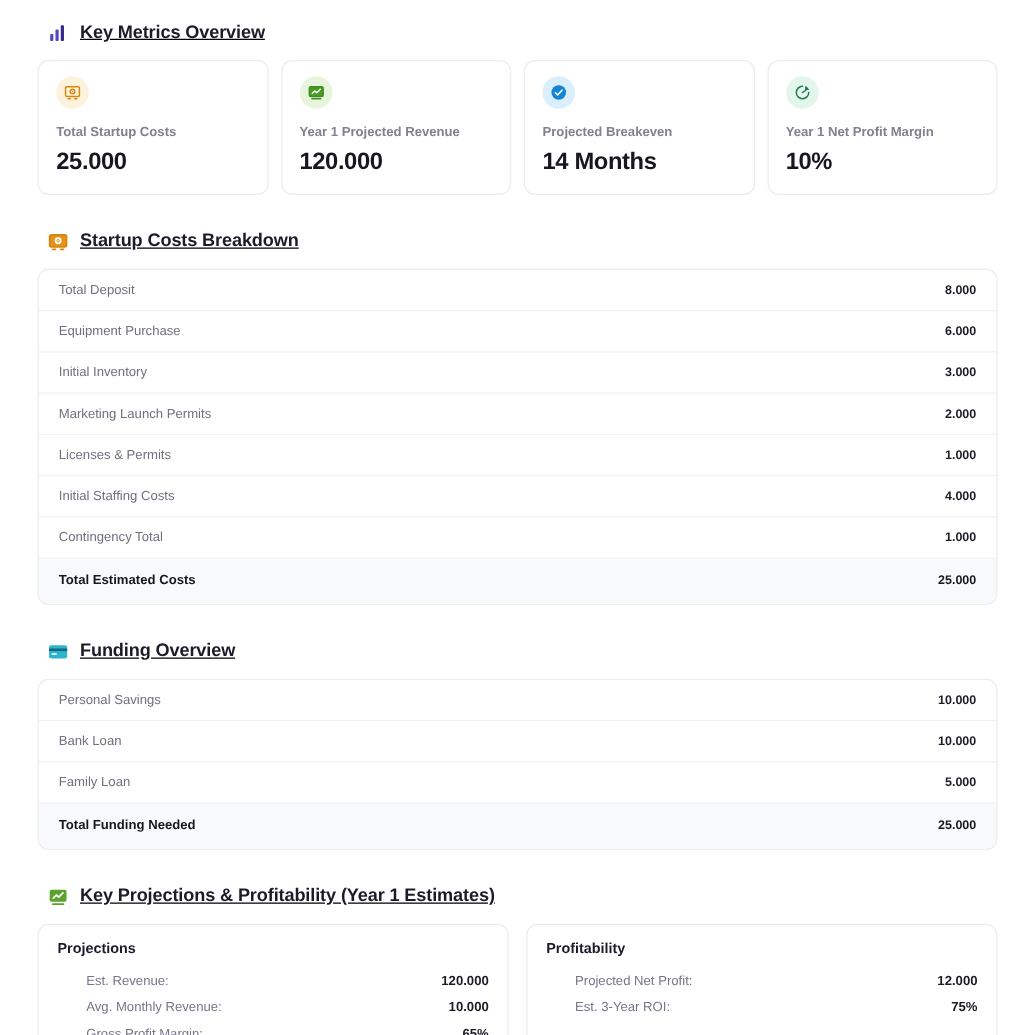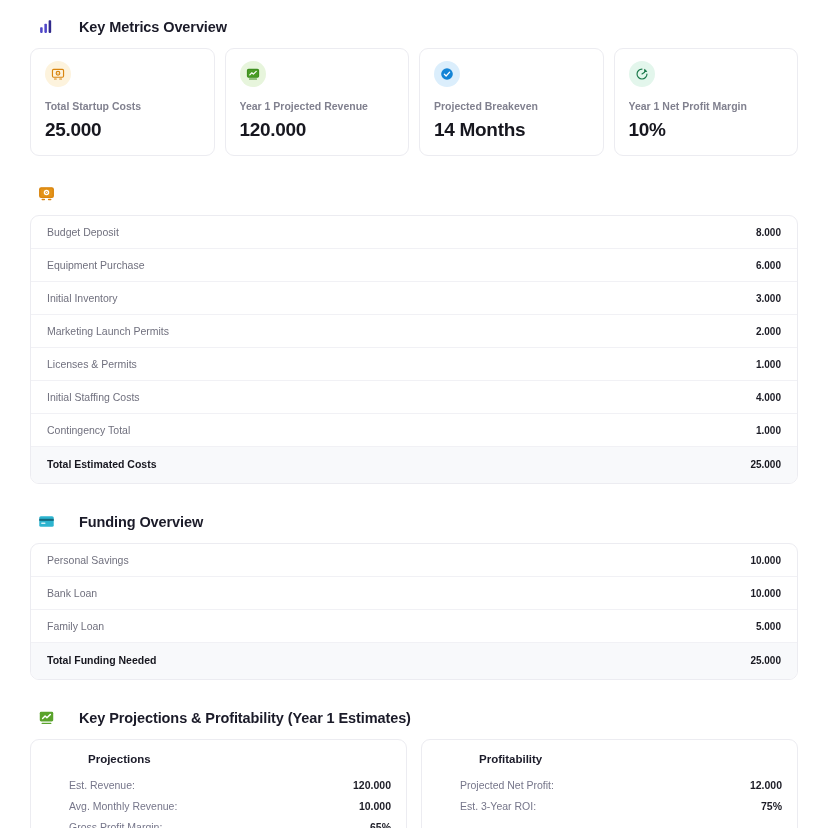--- a/index.html
+++ b/index.html
@@ -15,23 +15,24 @@
   .page {
     width: 828px;
     min-height: 828px;
     padding: 18px 30px 0 30px;
     background: #ffffff;
   }
 
   
   .section-head {
     display: flex;
-    align-items: center;
-    gap: 24px;
+    align-items: flex-start;
+    gap: 9px;
     margin: 0 0 13px 8px;
+    text-decoration: underline;
   }
   .section-title {
     font-size: 14.5px;
     font-weight: bold;
     color: #1b1b29;
     letter-spacing: -0.1px;
   }
   .sec-ico { width: 17px; height: 17px; display: block; flex: 0 0 auto; }
 
   .section-block { margin-bottom: 29px; }
@@ -115,21 +116,20 @@
     border: 1px solid #ececf1;
     border-radius: 9px;
     padding: 13px 15px 16px 15px;
     min-width: 0;
   }
   .panel-title {
     font-size: 11.5px;
     font-weight: bold;
     color: #1b1b29;
     margin-bottom: 9px;
-    margin-left: 42px;
   }
   .kv {
     display: flex;
     align-items: baseline;
     justify-content: space-between;
     padding: 4.5px 0;
   }
   .kv-k { font-size: 10.5px; color: #76768a; padding-left: 23px; }
   .kv-v { font-size: 10.5px; color: #1c1c26; font-weight: bold; }
 </style>
@@ -202,25 +202,26 @@
   </div>
 
   <div class="section-block">
     <div class="section-head">
       <svg class="sec-ico" viewBox="0 0 24 24" fill="none" stroke="#d9850f" stroke-width="2" stroke-linecap="round">
         <rect x="2.5" y="4" width="19" height="13.5" rx="2" fill="#e49317" stroke="#d9850f"></rect>
         <circle cx="12" cy="10.7" r="2.9" stroke="#ffffff"></circle>
         <circle cx="12" cy="10.7" r="0.9" fill="#ffffff" stroke="none"></circle>
         <path d="M6 20.5h3M15 20.5h3"></path>
       </svg>
+      <div class="section-title">Startup Costs Breakdown</div>
     </div>
 
     <div class="list-card">
       <div class="row">
-        <span class="row-label">Budget Deposit</span>
+        <span class="row-label">Total Deposit</span>
         <span class="row-value">8.000</span>
       </div>
       <div class="row">
         <span class="row-label">Equipment Purchase</span>
         <span class="row-value">6.000</span>
       </div>
       <div class="row">
         <span class="row-label">Initial Inventory</span>
         <span class="row-value">3.000</span>
       </div>

